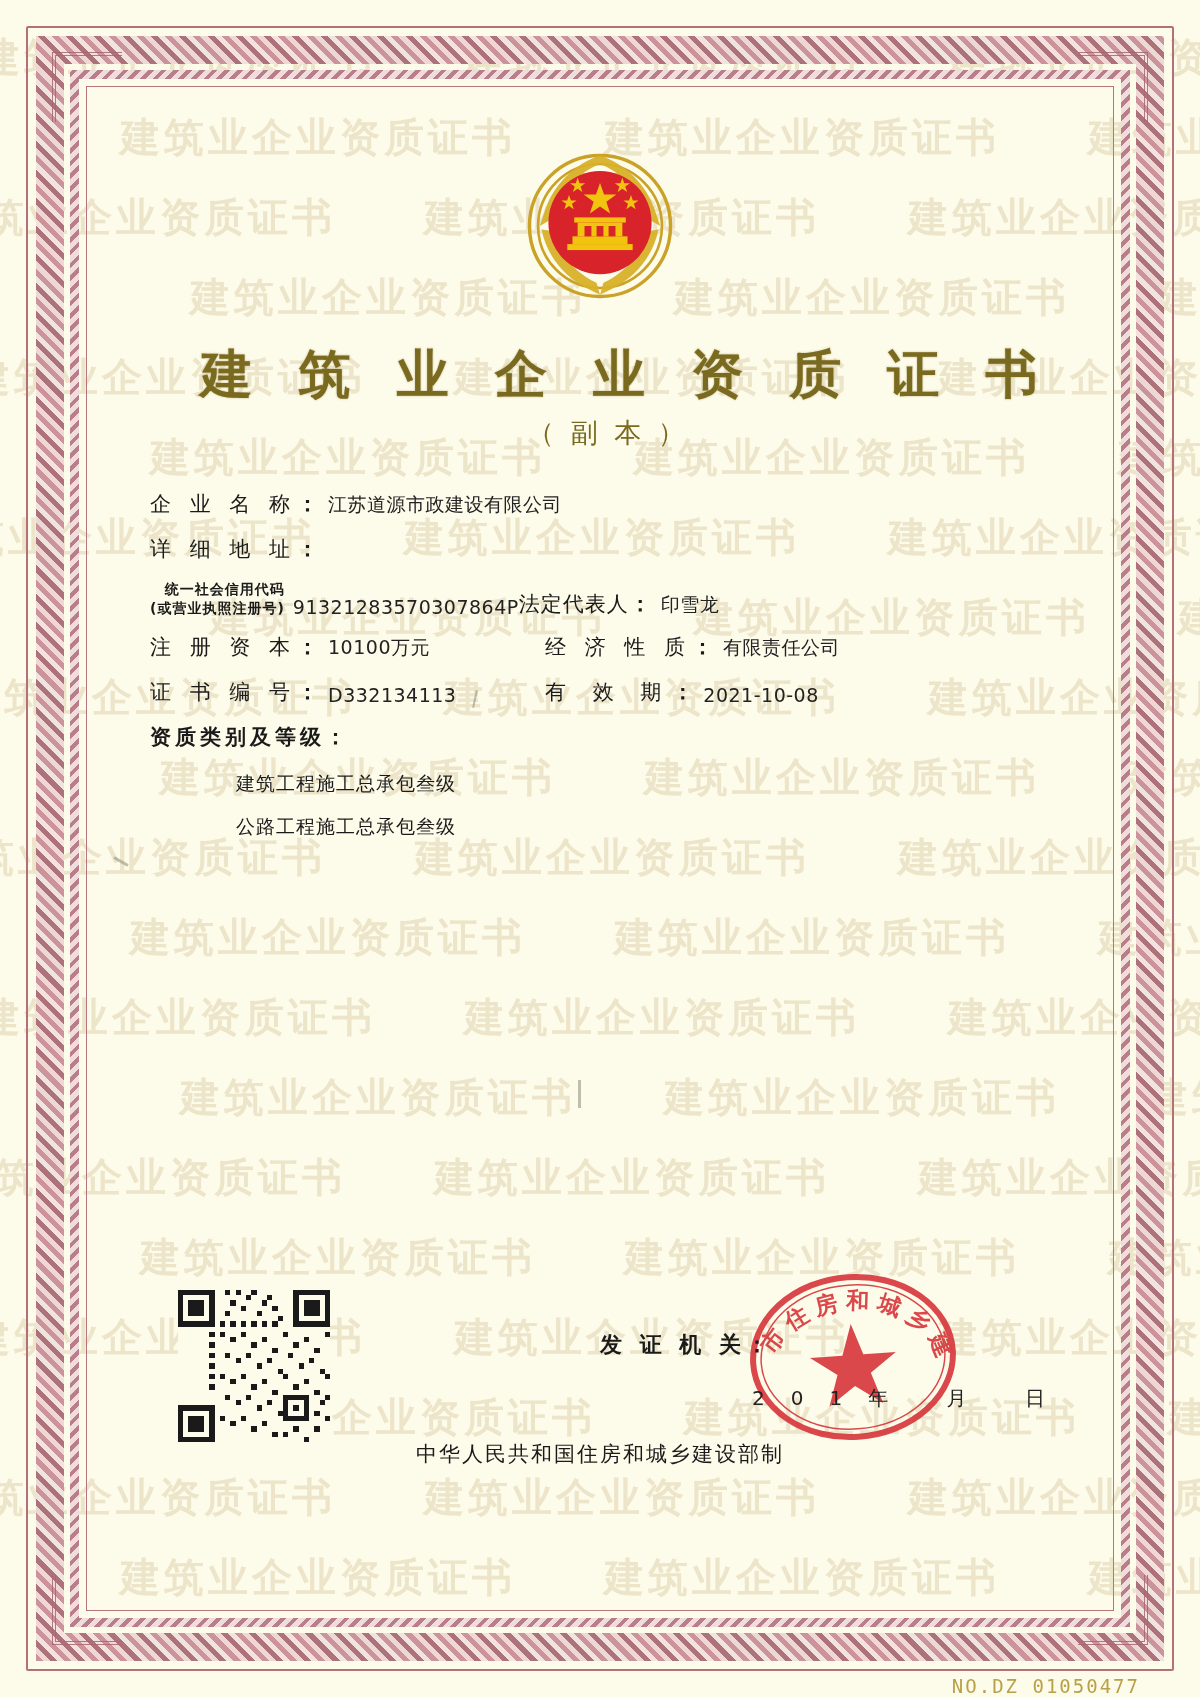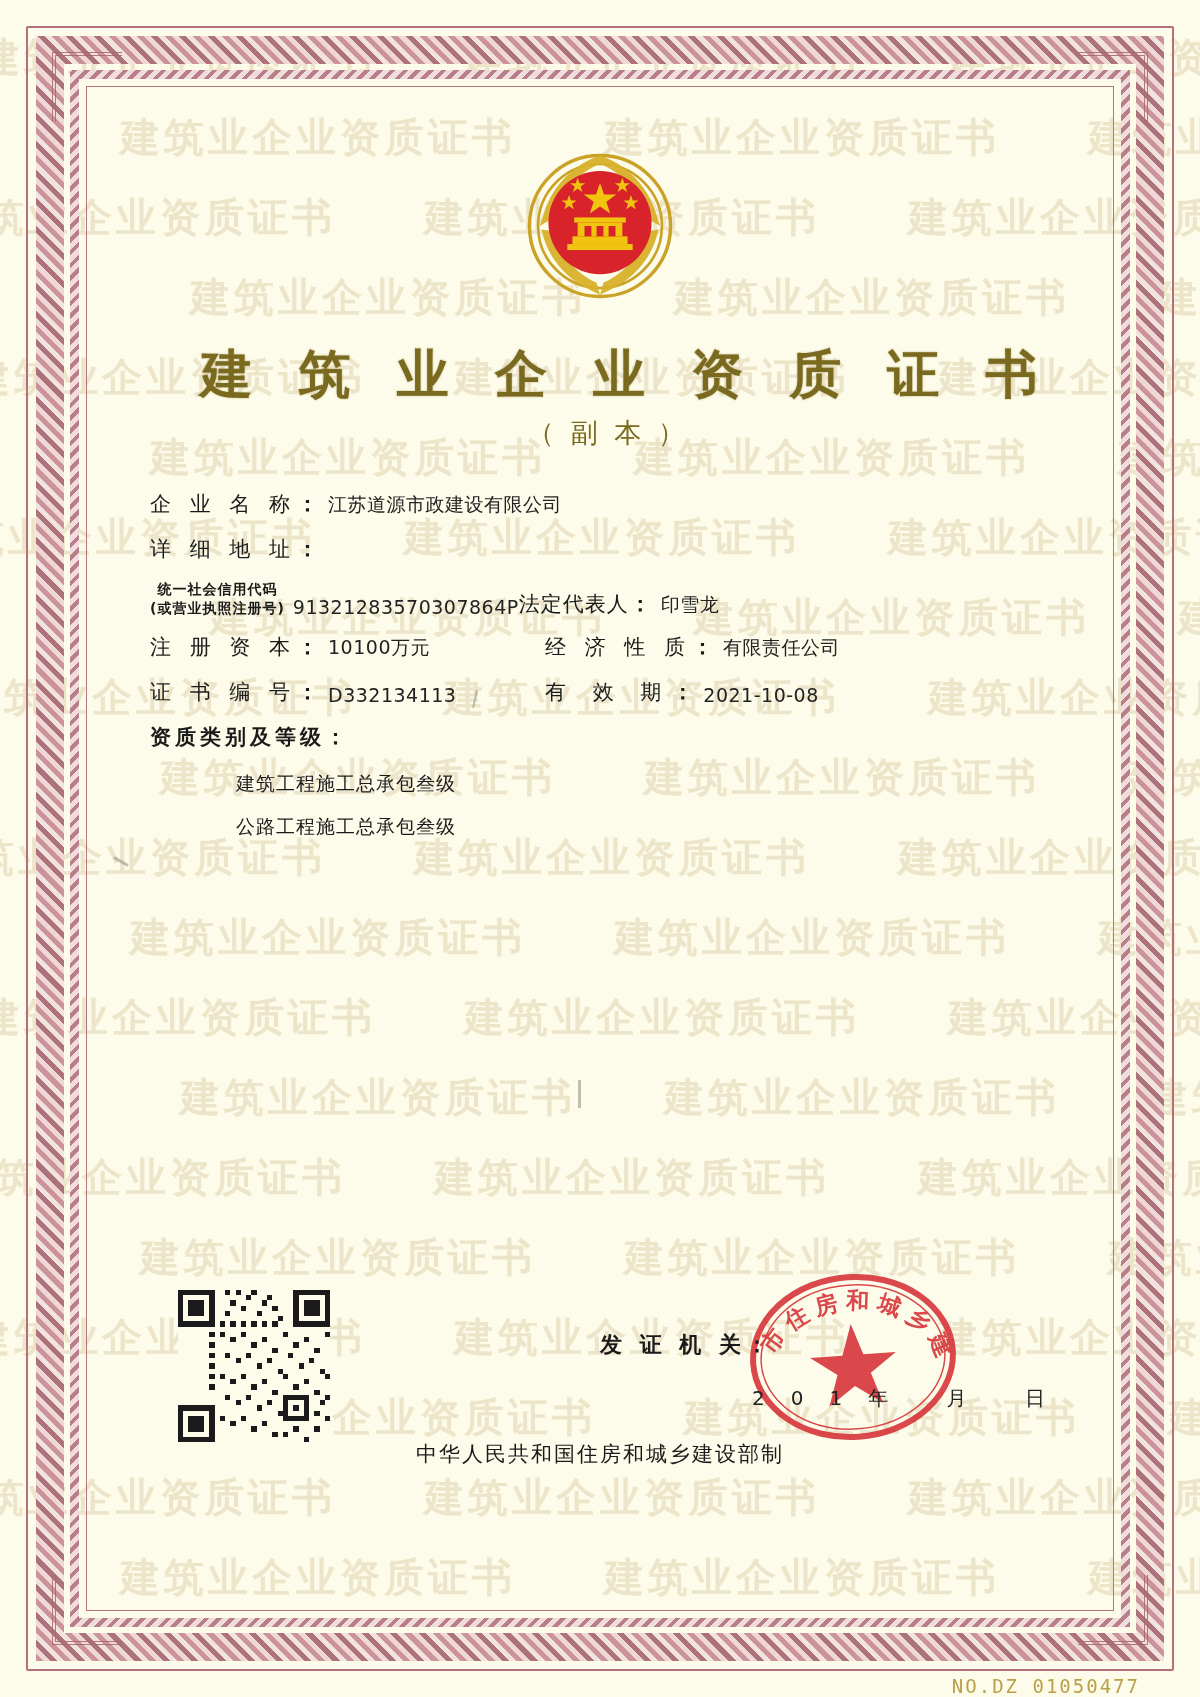--- a/index.html
+++ b/index.html
@@ -162,21 +162,21 @@
     margin-left: 10px;
     letter-spacing: 0.5px;
     white-space: nowrap;
     color: #222;
   }
   .lbl-two {
     font-weight: bold;
     font-size: 14px;
     line-height: 19px;
     letter-spacing: 1px;
-    text-align: center;
+    text-align: right;
     white-space: nowrap;
   }
   .half { display: flex; align-items: flex-end; }
   .half.second { margin-left: 8px; }
   .cat-header {
     font-weight: bold;
     font-size: 21px;
     letter-spacing: 4px;
     margin-top: 6px;
     margin-bottom: 20px;

